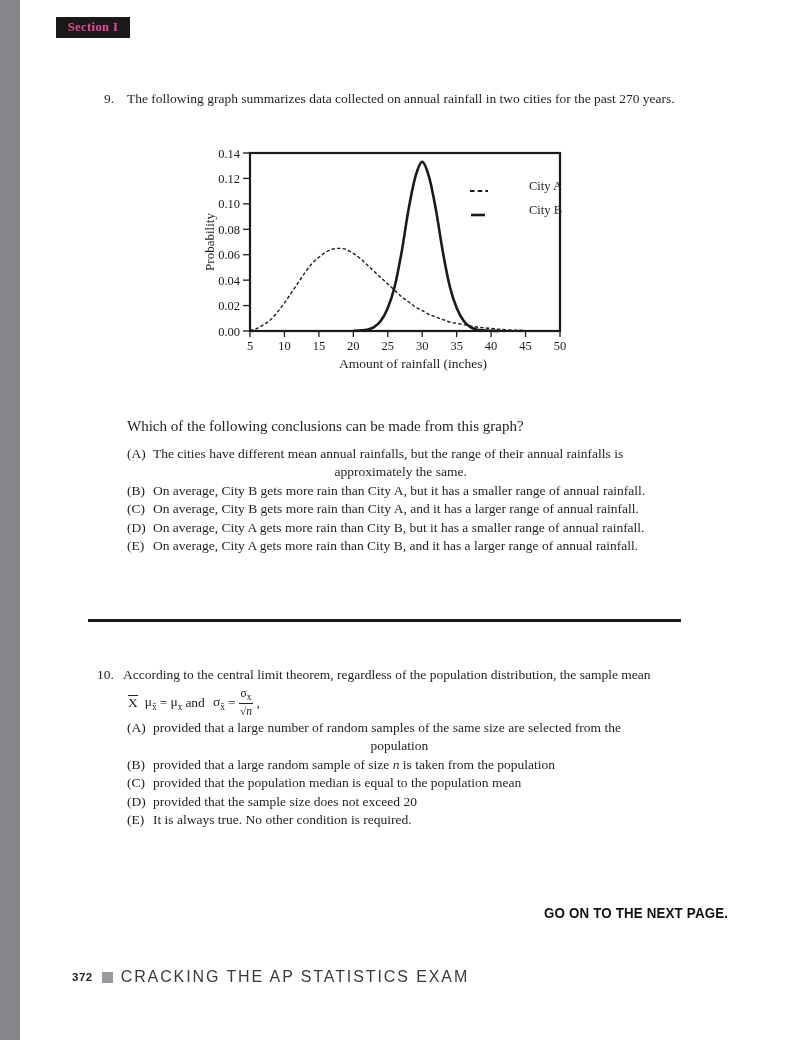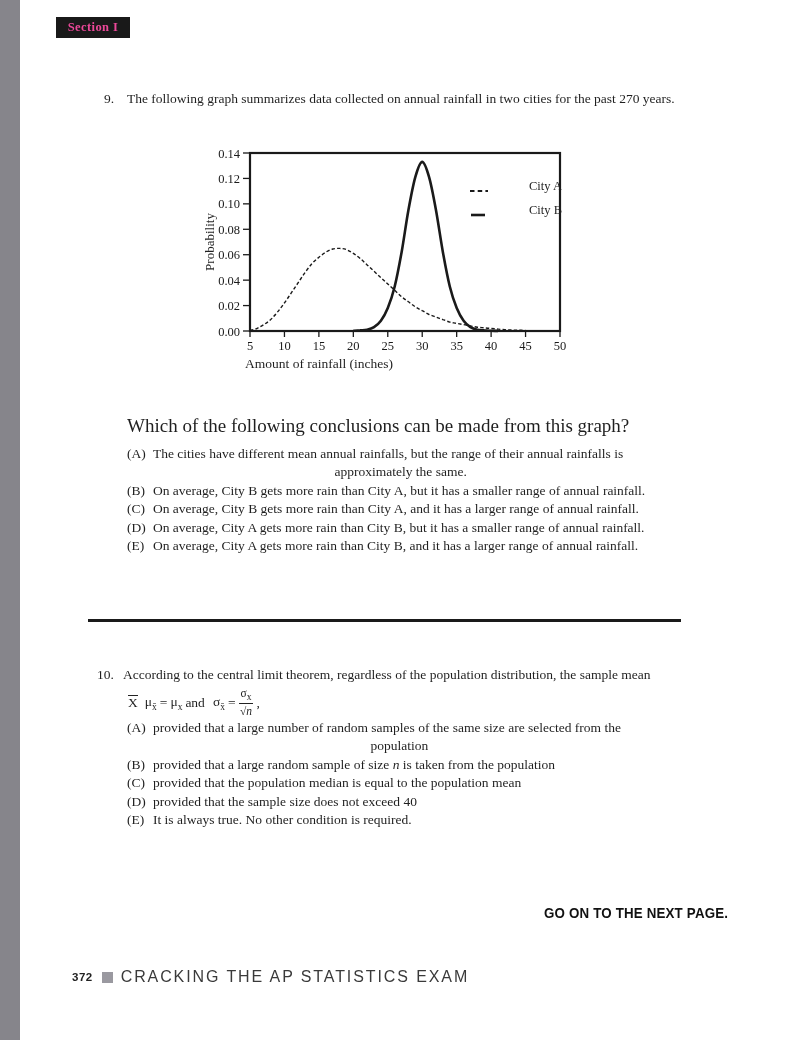--- a/index.html
+++ b/index.html
@@ -7,21 +7,21 @@
         font-family:"Liberation Serif","DejaVu Serif",serif;color:#1f1f1f;}
   .sidebar{position:absolute;left:0;top:0;width:20px;height:1040px;background:#86858b;}
   .section-box{position:absolute;left:56px;top:17px;width:74px;height:21px;background:#191919;
         color:#ec4899;font-size:12.5px;font-weight:600;display:flex;align-items:center;justify-content:center;
         letter-spacing:.4px;}
   .qrow{display:flex;font-size:13.5px;line-height:18.5px;}
   .qnum{flex:none;text-align:left;}
   .qtext{flex:1;}
   .q9{position:absolute;left:104px;top:90px;width:590px;}
   .q9 .qnum{width:16px;margin-right:7px;}
-  .q9-question{position:absolute;left:127px;top:417px;width:580px;font-size:19px;line-height:18.5px;}
+  .q9-question{position:absolute;left:127px;top:417px;width:580px;font-size:15px;line-height:18.5px;}
   .choices{position:absolute;font-size:13.5px;line-height:18.4px;}
   .choices-q9{left:127px;top:445px;width:600px;}
   .choices-q10{left:127px;top:719px;width:620px;}
   .choice-row{display:flex;}
   .choice-label{flex:none;width:26px;}
   .choice-text,.choice-cont{white-space:nowrap;}
   .choice-cont{margin-left:25px;text-align:center;}
   .divider{position:absolute;left:88px;top:619px;width:593px;height:2.6px;background:#1a1a1a;}
   .q10{position:absolute;left:97px;top:666px;width:640px;}
   .q10 .qnum{width:23px;margin-right:3px;}
@@ -33,21 +33,21 @@
   sub{font-size:9.5px;}
   .frac{display:inline-block;text-align:center;vertical-align:middle;line-height:1.1;font-size:11.5px;margin:0 3px;}
   .frac .num{display:block;padding:0 2px;}
   .frac .den{display:block;border-top:1.1px solid #222;padding-top:1px;}
   .nvar{font-style:italic;}
   .chart{position:absolute;left:198px;top:145px;width:380px;height:240px;}
   #chart-svg{position:absolute;left:0;top:0;}
   #chart-svg text{font-family:"Liberation Serif","DejaVu Serif",serif;font-size:12.5px;fill:#1a1a1a;}
   .ylabel{position:absolute;left:-48px;top:89px;width:120px;height:16px;text-align:center;
         font-size:13px;transform:rotate(-90deg);}
-  .xlabel{position:absolute;left:47px;top:211px;width:310px;text-align:left;font-size:13.5px;}
+  .xlabel{position:absolute;left:60px;top:211px;width:310px;text-align:center;font-size:13.5px;}
   .legend{position:absolute;left:272px;top:35px;}
   .legend-row{display:flex;align-items:flex-end;height:14px;margin-bottom:10px;gap:32px;}
   .legend-row svg{flex:none;}
   .legend-name{margin-left:9px;font-size:12.5px;}
   .go-on{position:absolute;right:72px;top:904px;font-family:"Liberation Sans","DejaVu Sans",sans-serif;
         font-weight:bold;font-size:15.5px;color:#111;transform:scaleX(.86);transform-origin:right center;
         letter-spacing:.2px;}
   .footer{position:absolute;left:72px;top:968px;display:flex;align-items:center;
         font-family:"Liberation Sans","DejaVu Sans",sans-serif;}
   .footer-page{font-weight:bold;font-size:11.5px;color:#222;letter-spacing:.5px;}
@@ -191,21 +191,21 @@
     <div class="choice-row">
       <div class="choice-label">(B)</div>
       <div class="choice-text"><span>provided that a large random sample of size </span><span class="nvar">n</span><span> is taken from the population</span></div>
     </div>
     <div class="choice-row">
       <div class="choice-label">(C)</div>
       <div class="choice-text">provided that the population median is equal to the population mean</div>
     </div>
     <div class="choice-row">
       <div class="choice-label">(D)</div>
-      <div class="choice-text">provided that the sample size does not exceed 40</div>
+      <div class="choice-text">provided that the sample size does not exceed 20</div>
     </div>
     <div class="choice-row">
       <div class="choice-label">(E)</div>
       <div class="choice-text">It is always true. No other condition is required.</div>
     </div>
   </div>
 
   <div class="go-on">GO ON TO THE NEXT PAGE.</div>
 
   <div class="footer">

